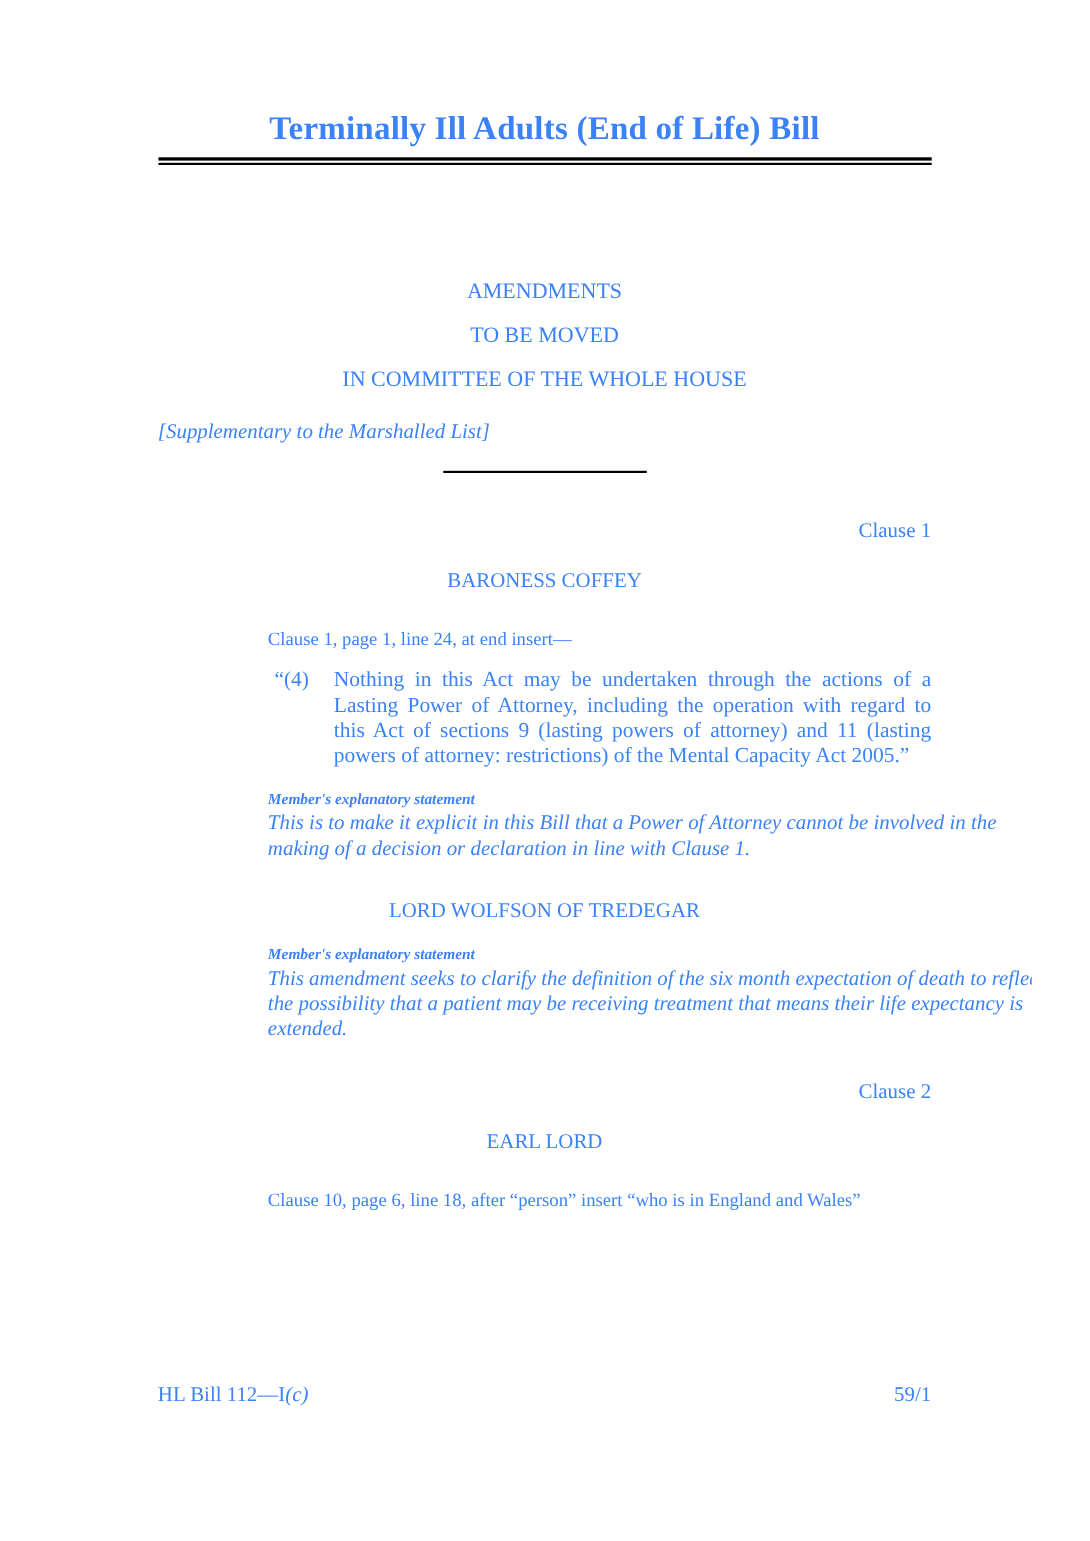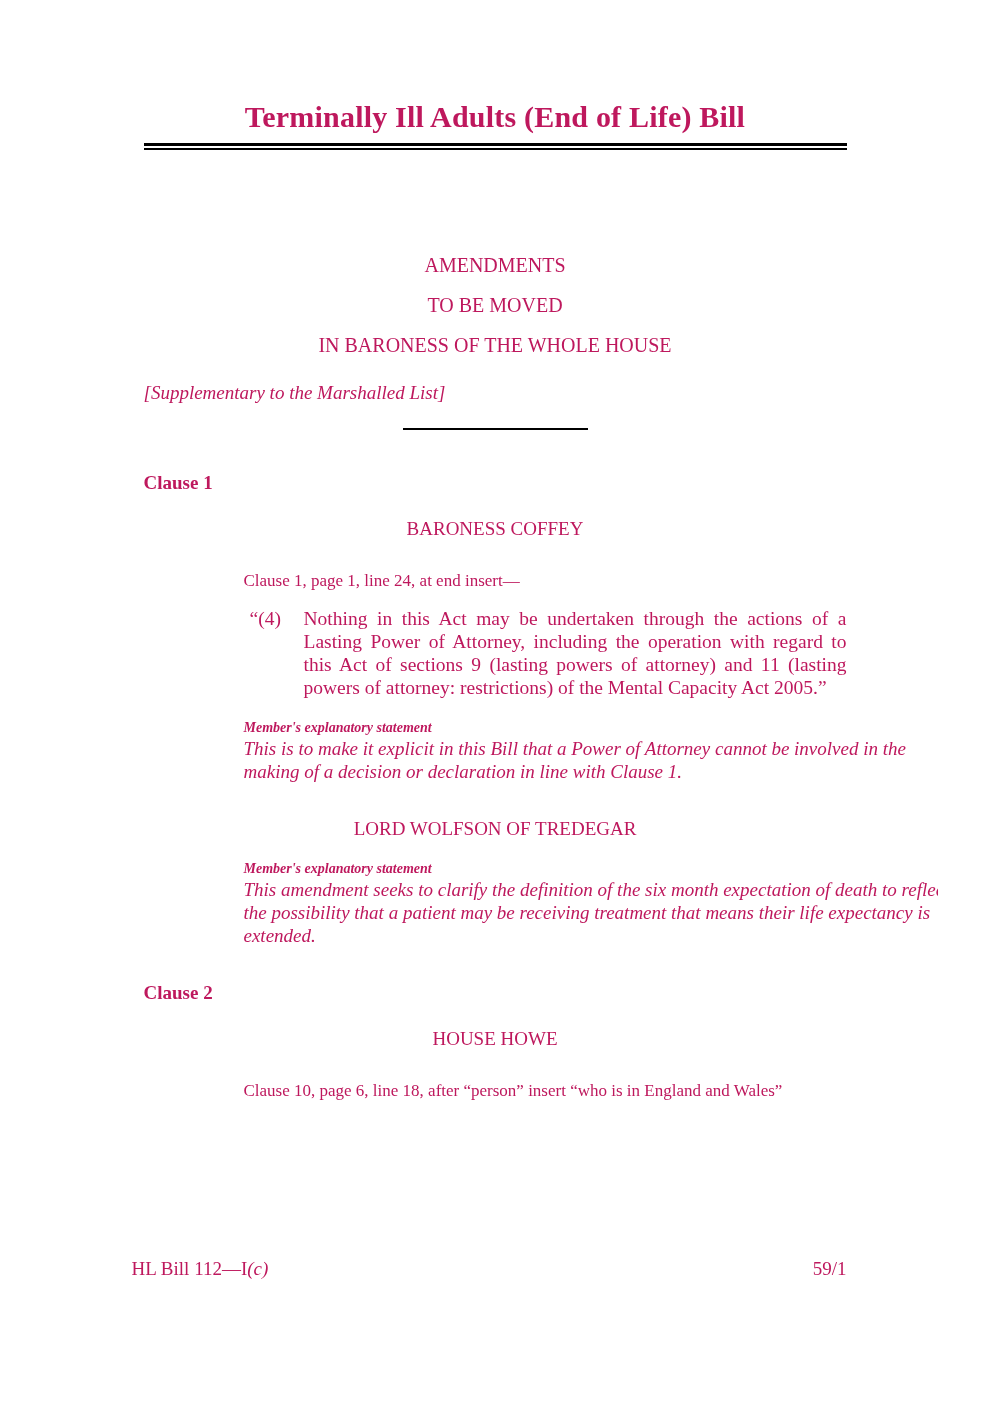--- a/index.html
+++ b/index.html
@@ -4,21 +4,21 @@
 <style>
   * { margin: 0; padding: 0; box-sizing: border-box; }
   html, body { background: #ffffff; }
   .page {
     position: relative;
     width: 884px;
     height: 1401px;
     margin: 0 auto;
     background: #ffffff;
     font-family: "Liberation Serif", "DejaVu Serif", serif;
-    color: #be185d;
+    color: #3b82f6;
     overflow: hidden;
   }
   .content {
     padding: 100px 91px 0 90px; 
   }
   .doc-title {
     text-align: center;
     font-size: 30px;
     font-weight: bold;
     letter-spacing: 0.2px;
@@ -40,22 +40,22 @@
     text-align: left;
     font-style: italic;
     font-size: 19px;
   }
   .short-rule {
     width: 185px;
     margin: 24px auto 0 auto;
     border-top: 2px solid #000;
   }
   .clause-heading {
-    text-align: left;
-    font-weight: bold;
+    text-align: right;
+    font-weight: normal;
     font-size: 19px;
   }
   .member-name {
     text-align: center;
     font-size: 19px;
     margin-top: 24px;
   }
   .instruction {
     font-size: 17px;
     margin: 31px 0 0 100px; 
@@ -84,42 +84,42 @@
     width: 712px;
     font-size: 19px;
     font-style: italic;
     line-height: 23px;
   }
   .sec-clause1 { margin-top: 42px; }
   .sec-clause2 { margin-top: 35px; }
   .sec-clause10 { margin-top: 35px; }
   .footer {
     position: absolute;
-    left: 78px;
+    left: 90px;
     right: 91px;
     top: 1258px;
     display: flex;
     justify-content: space-between;
     font-size: 19px;
   }
   .footer .italic { font-style: italic; }
 </style>
 </head>
 <body>
 
 <div class="page">
   <div class="content">
 
     <div class="doc-title">Terminally Ill Adults (End of Life) Bill</div>
     <div class="title-rule"></div>
 
     <div class="head-block">
       <div class="center-caps">AMENDMENTS</div>
       <div class="center-caps">TO BE MOVED</div>
-      <div class="center-caps">IN BARONESS OF THE WHOLE HOUSE</div>
+      <div class="center-caps">IN COMMITTEE OF THE WHOLE HOUSE</div>
       <div class="subnote">[Supplementary to the Marshalled List]</div>
       <div class="short-rule"></div>
     </div>
 
     <div class="sec-clause1">
       <div class="clause-heading">Clause 1</div>
       <div class="member-name">BARONESS COFFEY</div>
       <div class="instruction">Clause 1, page 1, line 24, at end insert—</div>
       <div class="insert-block">
         <span class="insert-num">“(4)</span>
@@ -130,21 +130,21 @@
     </div>
 
     <div class="sec-clause2">
       <div class="member-name">LORD WOLFSON OF TREDEGAR</div>
       <div class="expl-heading">Member's explanatory statement</div>
       <div class="expl-text">This amendment seeks to clarify the definition of the six month expectation of death to reflect the possibility that a patient may be receiving treatment that means their life expectancy is extended.</div>
     </div>
 
     <div class="sec-clause10">
       <div class="clause-heading">Clause 2</div>
-      <div class="member-name">HOUSE HOWE</div>
+      <div class="member-name">EARL LORD</div>
       <div class="instruction">Clause 10, page 6, line 18, after “person” insert “who is in England and Wales”</div>
     </div>
 
   </div>
 
   <div class="footer">
     <span><span>HL Bill 112—I</span><span class="italic">(c)</span></span>
     <span>59/1</span>
   </div>
 </div>

